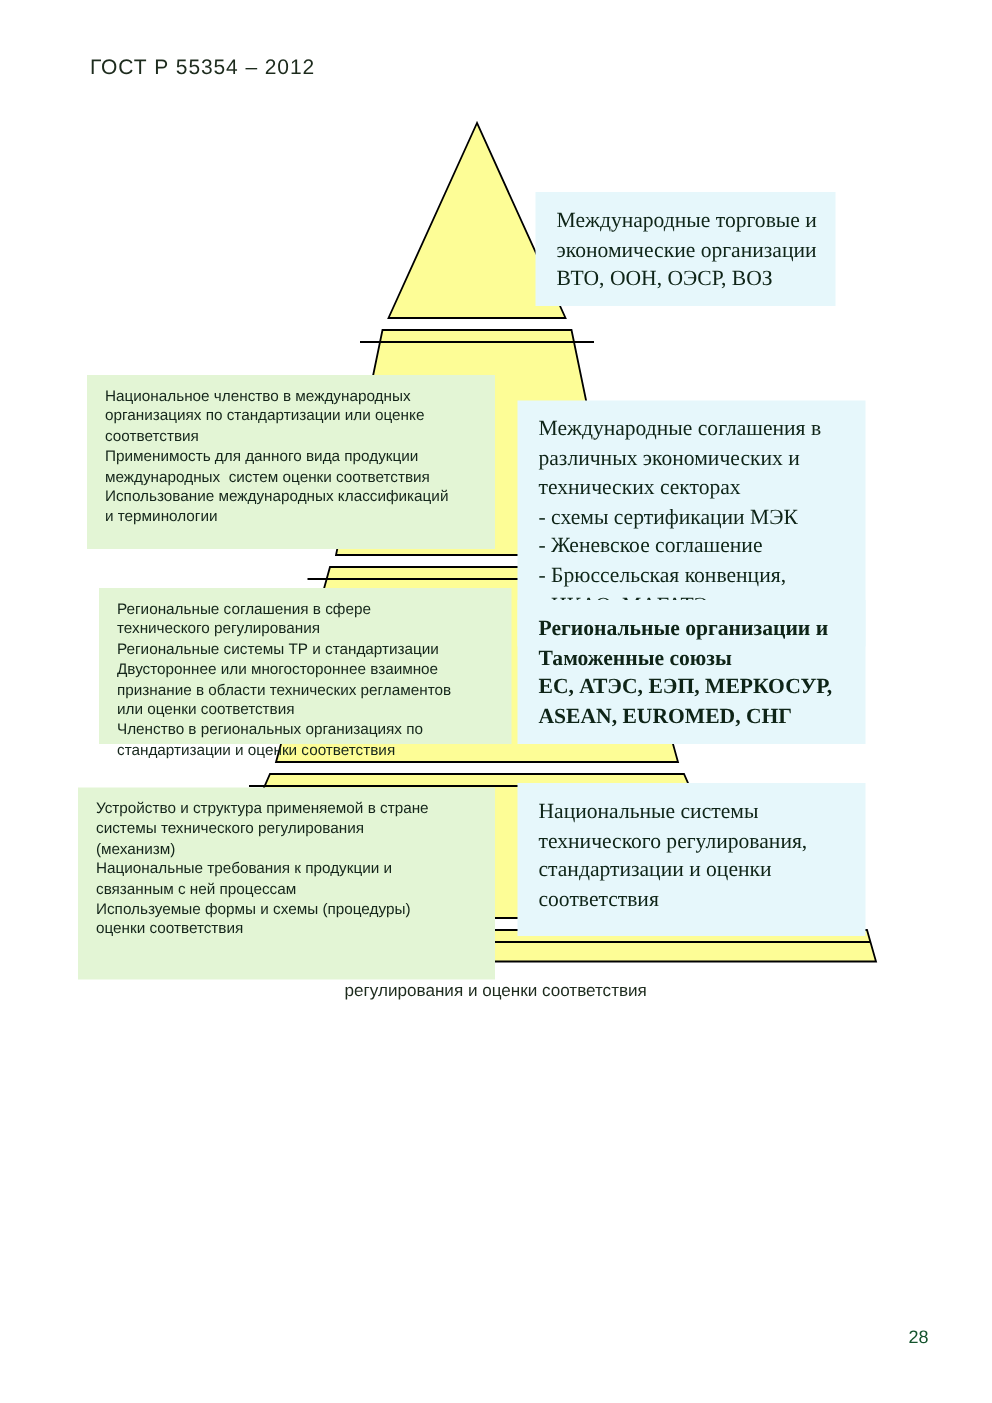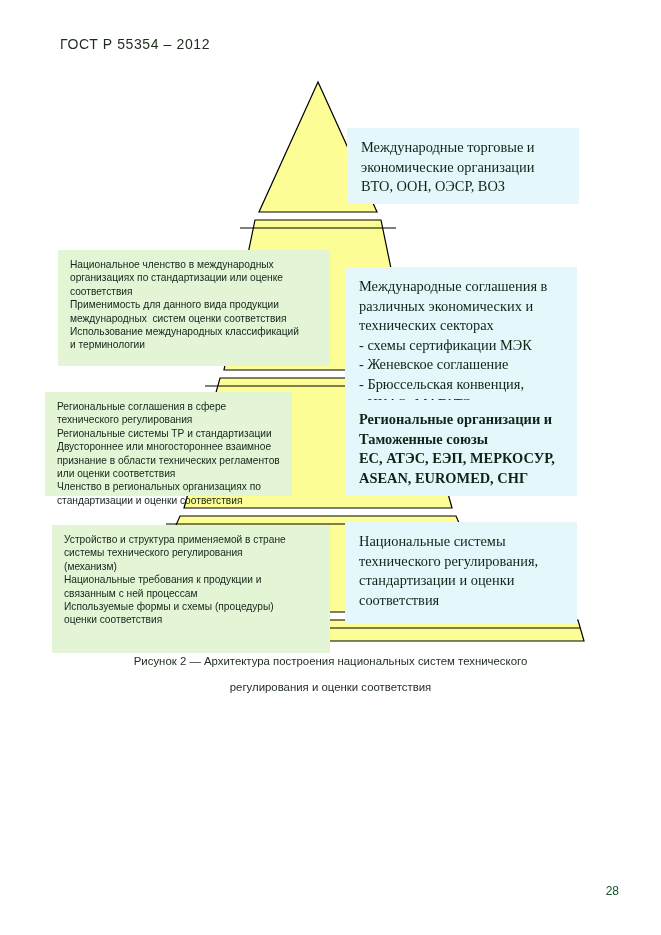--- a/index.html
+++ b/index.html
@@ -73,26 +73,26 @@
     line-height: 19.6px;
     color: #0e2417;
   }
   .box-left p, .box-right p {
     margin: 0;
     white-space: pre-wrap;
   }
 
   
   #lvl1-left  { left: 62px;  top: 132px; width: 268px; height: 68px; }
-  #lvl1-right { left: 347px; top: 128px; width: 232px; height: 76px; }
+  #lvl1-right { left: 357px; top: 128px; width: 200px; height: 76px; }
   
   #lvl2-left  { left: 58px;  top: 250px; width: 272px; height: 116px; }
   #lvl2-right { left: 345px; top: 243px; width: 232px; height: 164px; margin-top: 24px; }
   
-  #lvl3-left  { left: 45px;  top: 392px; width: 247px; height: 104px; }
+  #lvl3-left  { left: 66px;  top: 392px; width: 275px; height: 104px; }
   #lvl3-right { left: 345px; top: 400px; width: 232px; height: 96px; font-weight: bold; }
   
   #lvl4-left  { left: 52px;  top: 525px; width: 278px; height: 128px; }
   #lvl4-right { left: 345px; top: 522px; width: 232px; height: 102px; }
 
   
   .caption {
     position: absolute;
     left: 60px;
     top: 648px;
@@ -188,17 +188,16 @@
   <div class="box box-right" id="lvl4-right">
     <p>Национальные системы
 технического регулирования,
 стандартизации и оценки
 соответствия</p>
   </div>
 
 </div>
 
 <div class="caption">
-  <span class="cap-line">Рисунок 2 — Архитектура построения национальных систем технического</span>
   <span class="cap-line">регулирования и оценки соответствия</span>
 </div>
 
 <div class="page-number">28</div>
 
 </body></html>

